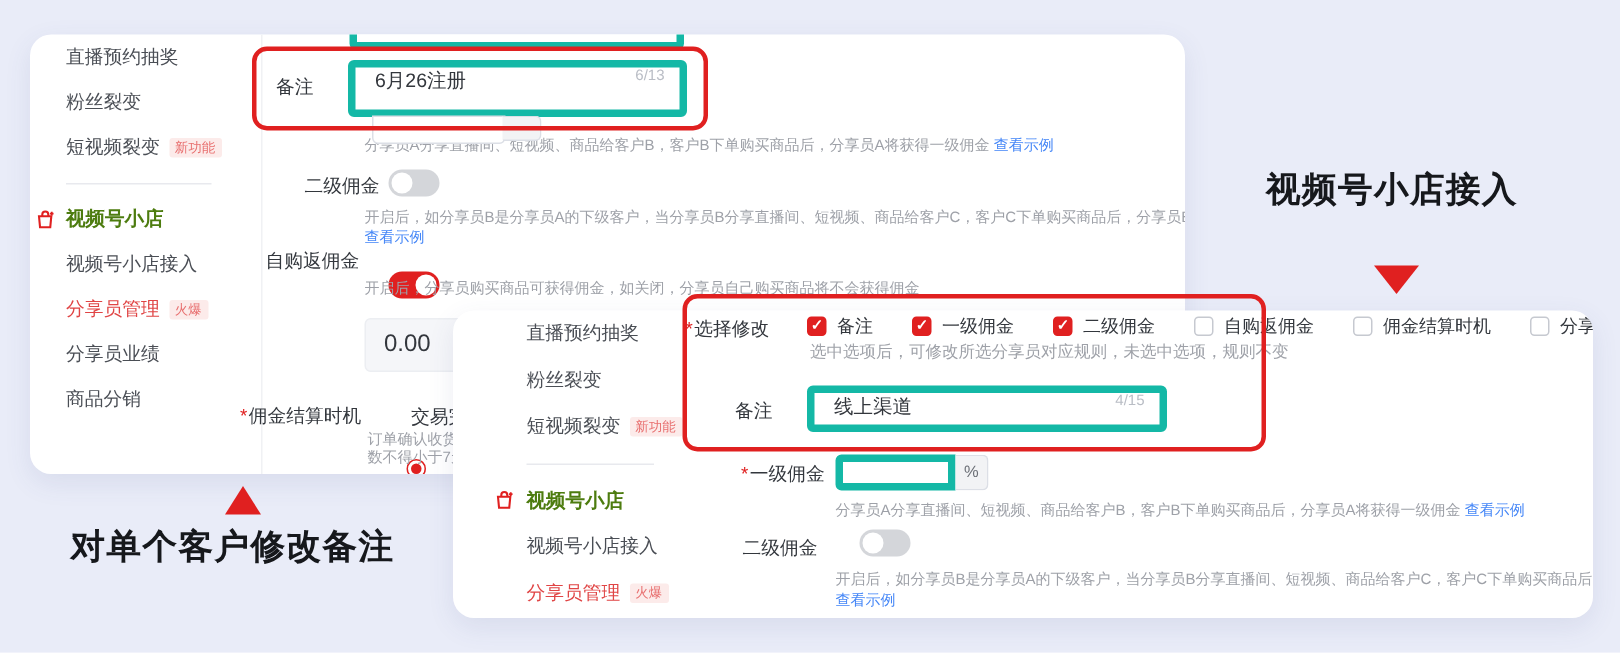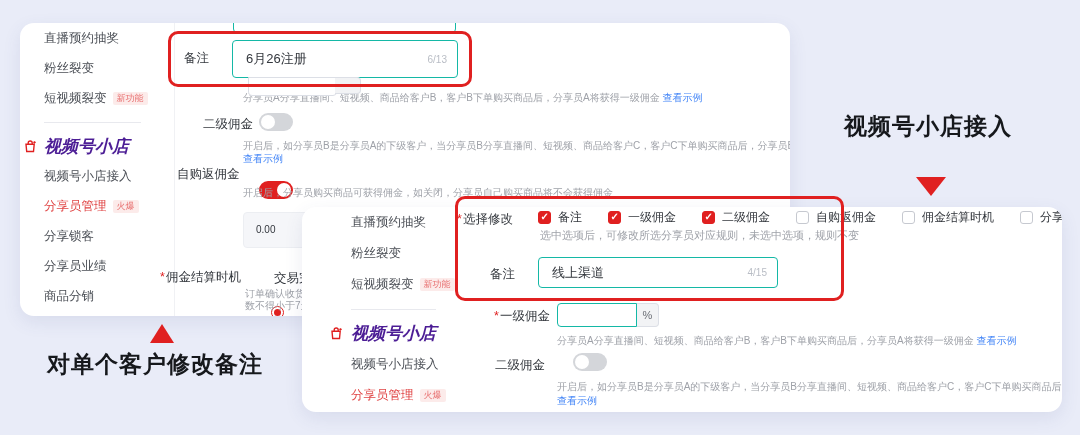--- a/index.html
+++ b/index.html
@@ -10,42 +10,42 @@
   .panel1{left:20px;top:23px;width:770px;height:293px;z-index:1;}
   .panel2{left:302px;top:207px;width:760px;height:205px;z-index:2;}
 
   
   .sidebar{position:absolute;top:0;left:16px;bottom:0;width:138px;}
   .panel1 .sidebar{border-right:1px solid #f0f1f4;}
   .side-item{position:relative;height:30px;display:flex;align-items:center;
     font-size:12.5px;color:#4a4e55;cursor:pointer;white-space:nowrap;}
   .panel1 .side-item{padding-left:8px;}
   .panel2 .side-item{height:31px;padding-left:33px;}
-  .side-item.red-bold .side-label{color:#4c1d95;font-weight:bold;font-size:17px;font-style:italic;}
+  .side-item.red-bold .side-label{color:#4d7c0f;font-weight:bold;font-size:13px;}
   .side-item.red .side-label{color:#e04545;}
   .side-divider{height:18px;position:relative;}
   .side-divider::after{content:"";position:absolute;top:9px;height:1px;background:#e8e9ee;}
   .panel1 .side-divider::after{left:8px;width:97px;}
   .panel2 .side-divider::after{left:33px;width:85px;}
   .badge{margin-left:6px;background:#fcebea;color:#e87070;font-size:9px;line-height:13px;
     padding:0 4px;border-radius:2px;flex:none;}
   .bag{display:none;position:absolute;top:8px;width:15px;height:15px;}
   .side-item.has-icon .bag{display:block;}
   .panel1 .side-item .bag{left:-13px;}
   .panel2 .side-item .bag{left:11px;}
 
   
   .form{position:absolute;inset:0;padding-left:16px;}
   .abs{position:absolute;}
   .flabel{font-size:12.5px;color:#33373d;white-space:nowrap;}
   .req{color:#e02020;margin-right:1px;}
   .helper{font-size:10px;color:#9ea1a8;white-space:nowrap;line-height:13px;}
   .link{color:#4486f7;cursor:pointer;}
-  .tinput{background:#fff;border:1px solid #14b8a6;border-radius:4px;display:flex;
-    align-items:center;box-sizing:border-box;}
+  .tinput{background:#fff;border:5px solid #14b8a6;border-radius:4px;display:flex;
+    box-sizing:border-box;}
   .tinput .val{font-size:13px;color:#33373d;padding-left:13px;flex:1;white-space:nowrap;}
   .tinput .counter{font-size:10px;color:#b9bdc5;padding-right:10px;}
   .toggle{width:34px;height:18px;border-radius:9px;position:relative;cursor:pointer;}
   .toggle.off{background:#d4d6da;}
   .toggle.on{background:#e02020;}
   .toggle .knob{position:absolute;top:2px;width:14px;height:14px;border-radius:50%;background:#fff;}
   .toggle.off .knob{left:2px;}
   .toggle.on .knob{right:2px;}
   .redbox{position:absolute;border:3px solid #e02020;border-radius:10px;pointer-events:none;}
   .radio{width:13px;height:13px;border:1.5px solid #e02020;border-radius:50%;
@@ -118,25 +118,20 @@
           <span class="side-label">视频号小店接入</span>
 
         </div>
 
         <div class="side-item red">
 
           <span class="side-label">分享员管理</span>
           <span class="badge">火爆</span>
         </div>
 
-        <div class="side-item">
-
-          <span class="side-label">分享锁客</span>
-
-        </div>
 
         <div class="side-item">
 
           <span class="side-label">分享员业绩</span>
 
         </div>
 
         <div class="side-item">
 
           <span class="side-label">商品分销</span>
@@ -176,21 +171,21 @@
       </div>
 
       <span class="abs flabel" style="left:157px;top:143px;">自购返佣金</span>
       <div class="abs toggle on" style="left:223px;top:140px;">
           <span class="knob"></span>
         </div>
       <div class="abs helper" style="left:223px;top:163px;">
         <span>开启后，分享员购买商品可获得佣金，如关闭，分享员自己购买商品将不会获得佣金</span>
       </div>
 
-      <div class="abs graybox" style="left:223px;top:189px;width:90px;height:36px;line-height:34px;font-size:10px;padding-left:12px;">0.00</div>
+      <div class="abs graybox" style="left:223px;top:189px;width:90px;height:36px;line-height:34px;font-size:16px;padding-left:12px;">0.00</div>
 
       <span class="abs flabel" style="left:140px;top:246px;"><span class="req">*</span><span>佣金结算时机</span></span>
       <div class="abs radio" style="left:235px;top:247px;"></div>
       <span class="abs flabel" style="left:254px;top:247px;">交易完成</span>
       <div class="abs helper" style="left:225px;top:264px;">订单确认收货</div>
       <div class="abs helper" style="left:225px;top:276px;">数不得小于7天</div>
     </div>
   </section>
 
   <section class="panel panel2">

